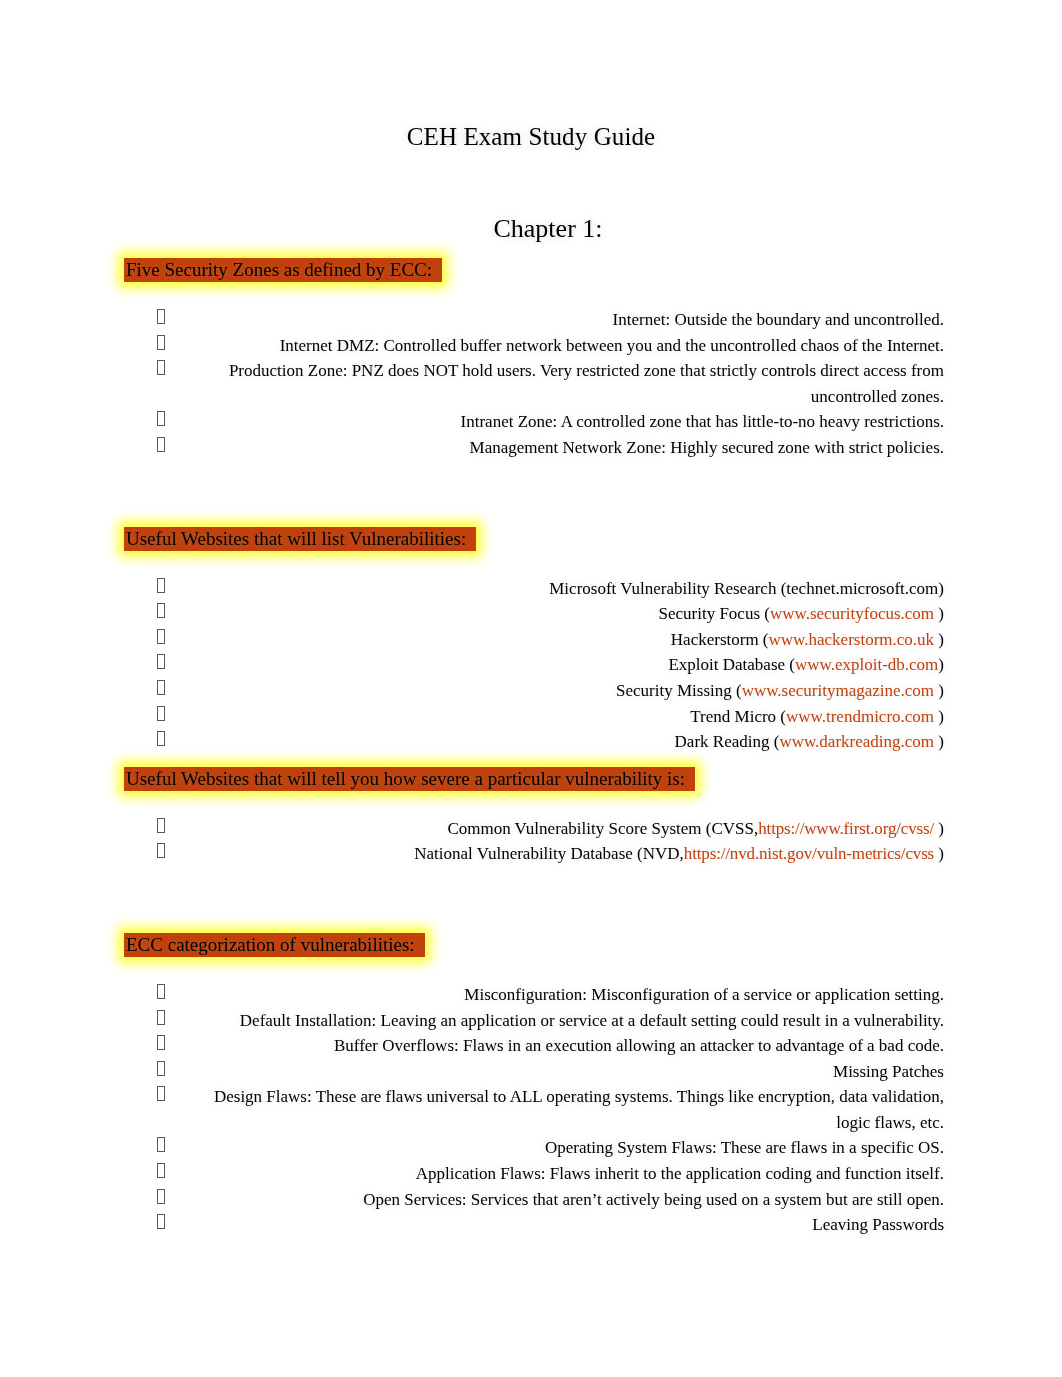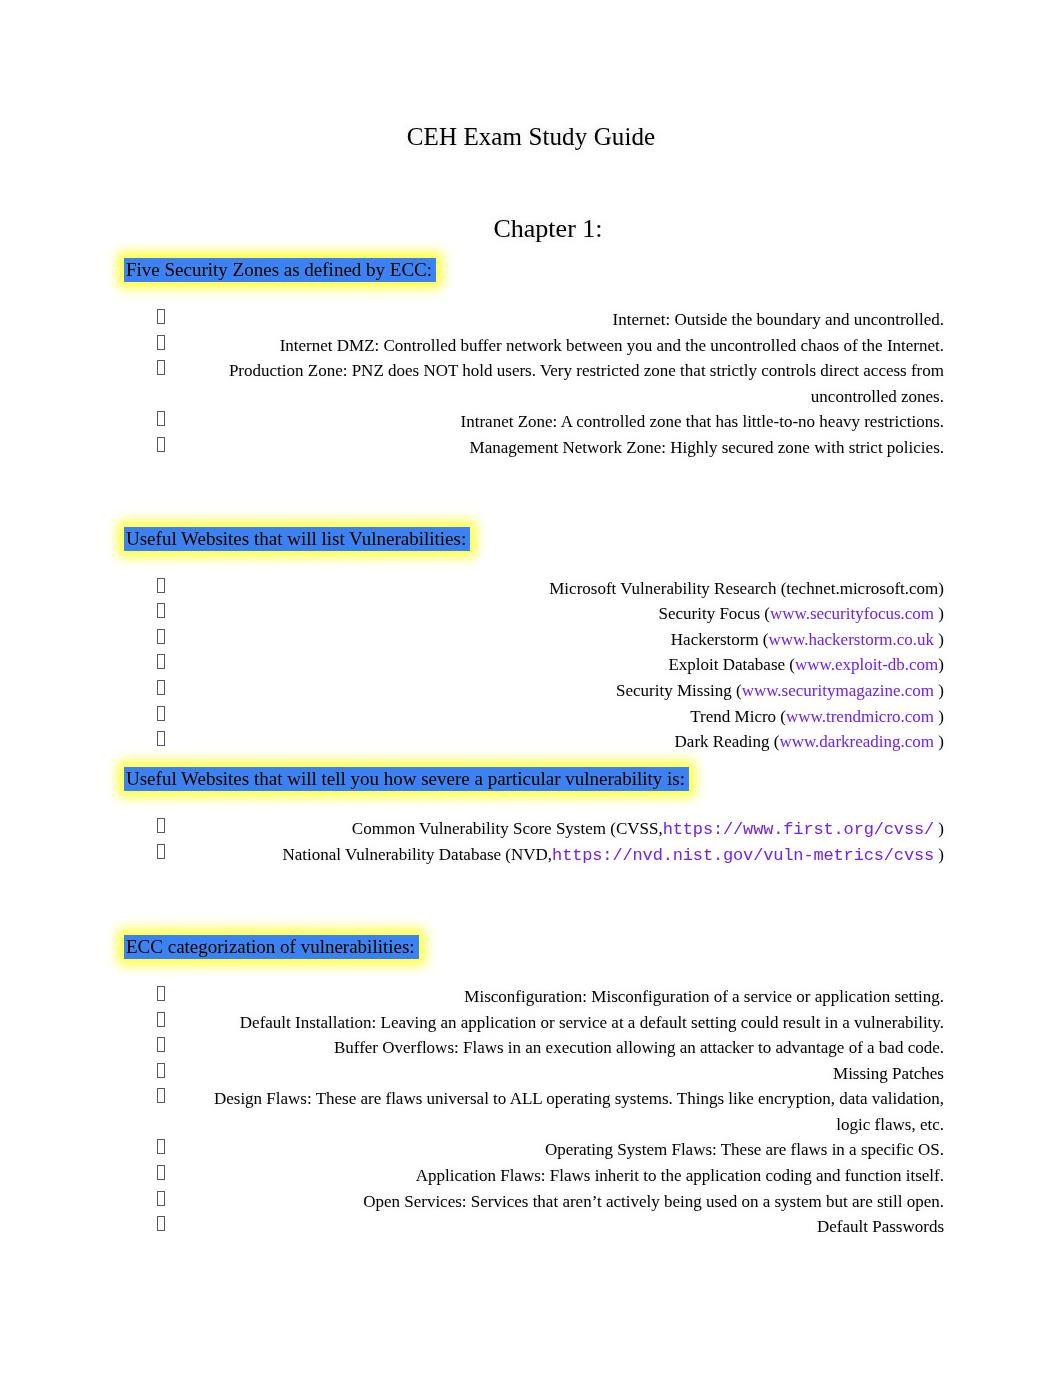--- a/index.html
+++ b/index.html
@@ -59,23 +59,23 @@
   }
 
   
   .sec-head {
     font-size: 19px;
     line-height: 23px;
     margin: 0;
     display: block;
   }
   .sec-head .hl {
-    background: #3b82f6;
+    background: #c2410c;
     box-shadow: 0 0 11px 6px rgba(255,255,0,0.78);
-    padding: 1px 4px 2px 2px;
+    padding: 1px 10px 2px 2px;
     text-shadow: 0 0 6px rgba(160,160,120,0.35);
   }
 
   
   ul.b-list {
     list-style: none;
     margin: 0;
     padding: 0;
   }
   ul.b-list > li {
@@ -91,31 +91,31 @@
     position: absolute;
     left: 33px;
     top: 2px;
     width: 8px;
     height: 15px;
     border: 1px solid #585858;
     box-sizing: border-box;
     display: inline-block;
   }
   a.lnk, .lnk {
-    color: #6d28d9;
+    color: #c2410c;
     text-decoration: none;
     margin-top: 20px;
   }
 
   
   .gap-sm { height: 12px; }
   .gap-md { height: 26px; }
   .gap-xl { height: 66px; }
 
-  .tight { letter-spacing: -0.15px; font-family: Liberation Mono, monospace; }
+  .tight { letter-spacing: -0.15px; }
 </style>
 </head>
 <body>
 
 <div class="page">
 
   <div class="doc-title">CEH Exam Study Guide</div>
   <div class="chapter-title">Chapter 1:</div>
 
   <div class="content">
@@ -194,17 +194,17 @@
     <div class="gap-md"></div>
     <ul class="b-list">
       <li><span class="bullet"></span><span>Misconfiguration:  Misconfiguration of a service or application setting.</span></li>
       <li><span class="bullet"></span><span>Default Installation:  Leaving an application or service at a default setting could result in a vulnerability.</span></li>
       <li><span class="bullet"></span><span>Buffer Overflows: Flaws in an execution allowing an attacker to advantage of a bad code.</span></li>
       <li><span class="bullet"></span><span>Missing Patches</span></li>
       <li><span class="bullet"></span><span>Design Flaws: These are flaws universal to ALL operating systems. Things like encryption, data validation, logic flaws, etc.</span></li>
       <li><span class="bullet"></span><span>Operating System Flaws:  These are flaws in a specific OS.</span></li>
       <li><span class="bullet"></span><span>Application Flaws: Flaws inherit to the application coding and function itself.</span></li>
       <li><span class="bullet"></span><span>Open Services: Services that aren’t actively being used on a system but are still open.</span></li>
-      <li><span class="bullet"></span><span>Default Passwords</span></li>
+      <li><span class="bullet"></span><span>Leaving Passwords</span></li>
     </ul>
 
   </div>
 </div>
 
 </body></html>

